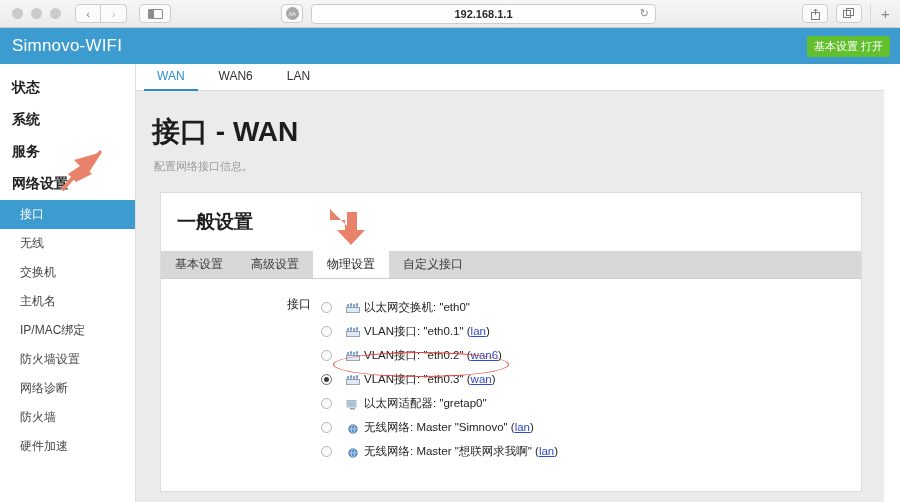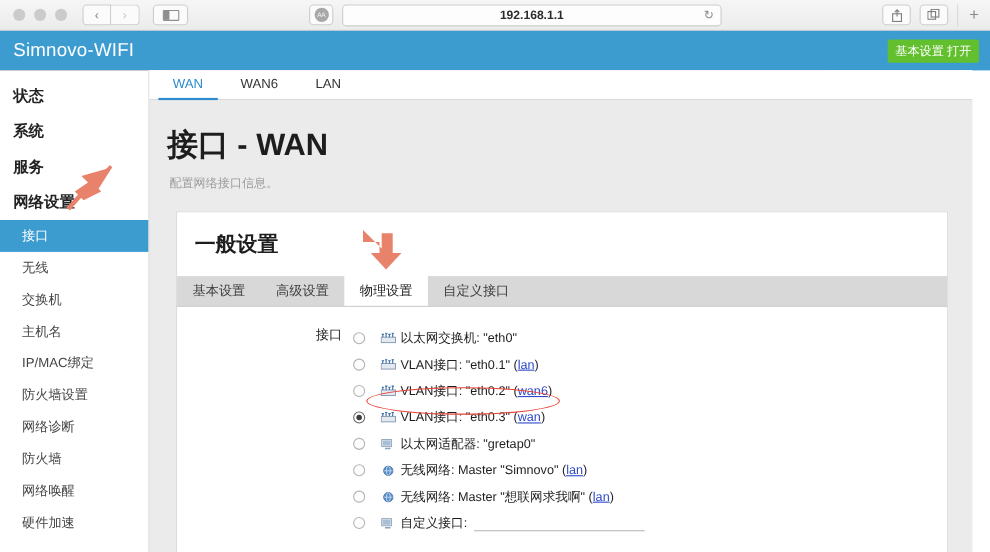--- a/index.html
+++ b/index.html
@@ -212,21 +212,20 @@
           <div class="side-group">服务</div>
           <div class="side-group">网络设置</div>
           <div class="side-item active">接口</div>
           <div class="side-item">无线</div>
           <div class="side-item">交换机</div>
           <div class="side-item">主机名</div>
           <div class="side-item">IP/MAC绑定</div>
           <div class="side-item">防火墙设置</div>
           <div class="side-item">网络诊断</div>
           <div class="side-item">防火墙</div>
-          <div class="side-item">网络唤醒</div>
           <div class="side-item">硬件加速</div>
         </div>
 
     </div>
 
     <div class="content">
       <div class="topstrip"></div>
       <div class="tabbar" id="main-tabs">
           <div class="tab active">WAN</div>
           <div class="tab">WAN6</div>
@@ -306,30 +305,20 @@
                   </div>
                   <div class="opt">
                     <span class="radio"></span>
                     <span class="opt-icon"><svg width="14" height="12" viewBox="0 0 14 12">
                         <circle cx="7" cy="6" r="4.2" fill="#5b8fc9" stroke="#3a6a9e" stroke-width="0.8"></circle>
                         <ellipse cx="7" cy="6" rx="1.8" ry="4.2" fill="none" stroke="#cfe2f5" stroke-width="0.7"></ellipse>
                         <path d="M3 6 h8" stroke="#cfe2f5" stroke-width="0.7"></path>
                       </svg></span>
                     <span class="opt-text">无线网络: Master "想联网求我啊" (<a>lan</a>)</span>
                   </div>
-                  <div class="opt">
-                    <span class="radio"></span>
-                    <span class="opt-icon"><svg width="14" height="12" viewBox="0 0 14 12">
-                        <rect x="1" y="1.5" width="9" height="6.5" fill="#dfe6ee" stroke="#8fa3b8" stroke-width="0.8"></rect>
-                        <rect x="2" y="2.5" width="7" height="4.5" fill="#a9bfd6"></rect>
-                        <path d="M4 9 h5 v1.5 h-5z" fill="#8fa3b8"></path>
-                      </svg></span>
-                    <span class="opt-text">自定义接口:</span>
-                    <input class="custom-input" type="text" style="">
-                  </div>
                 </div>
             </div>
           </div>
         </div>
       </div>
     </div>
   </div>
 
   <div class="pin-annot">
     <svg width="52" height="46" viewBox="0 0 52 46">

